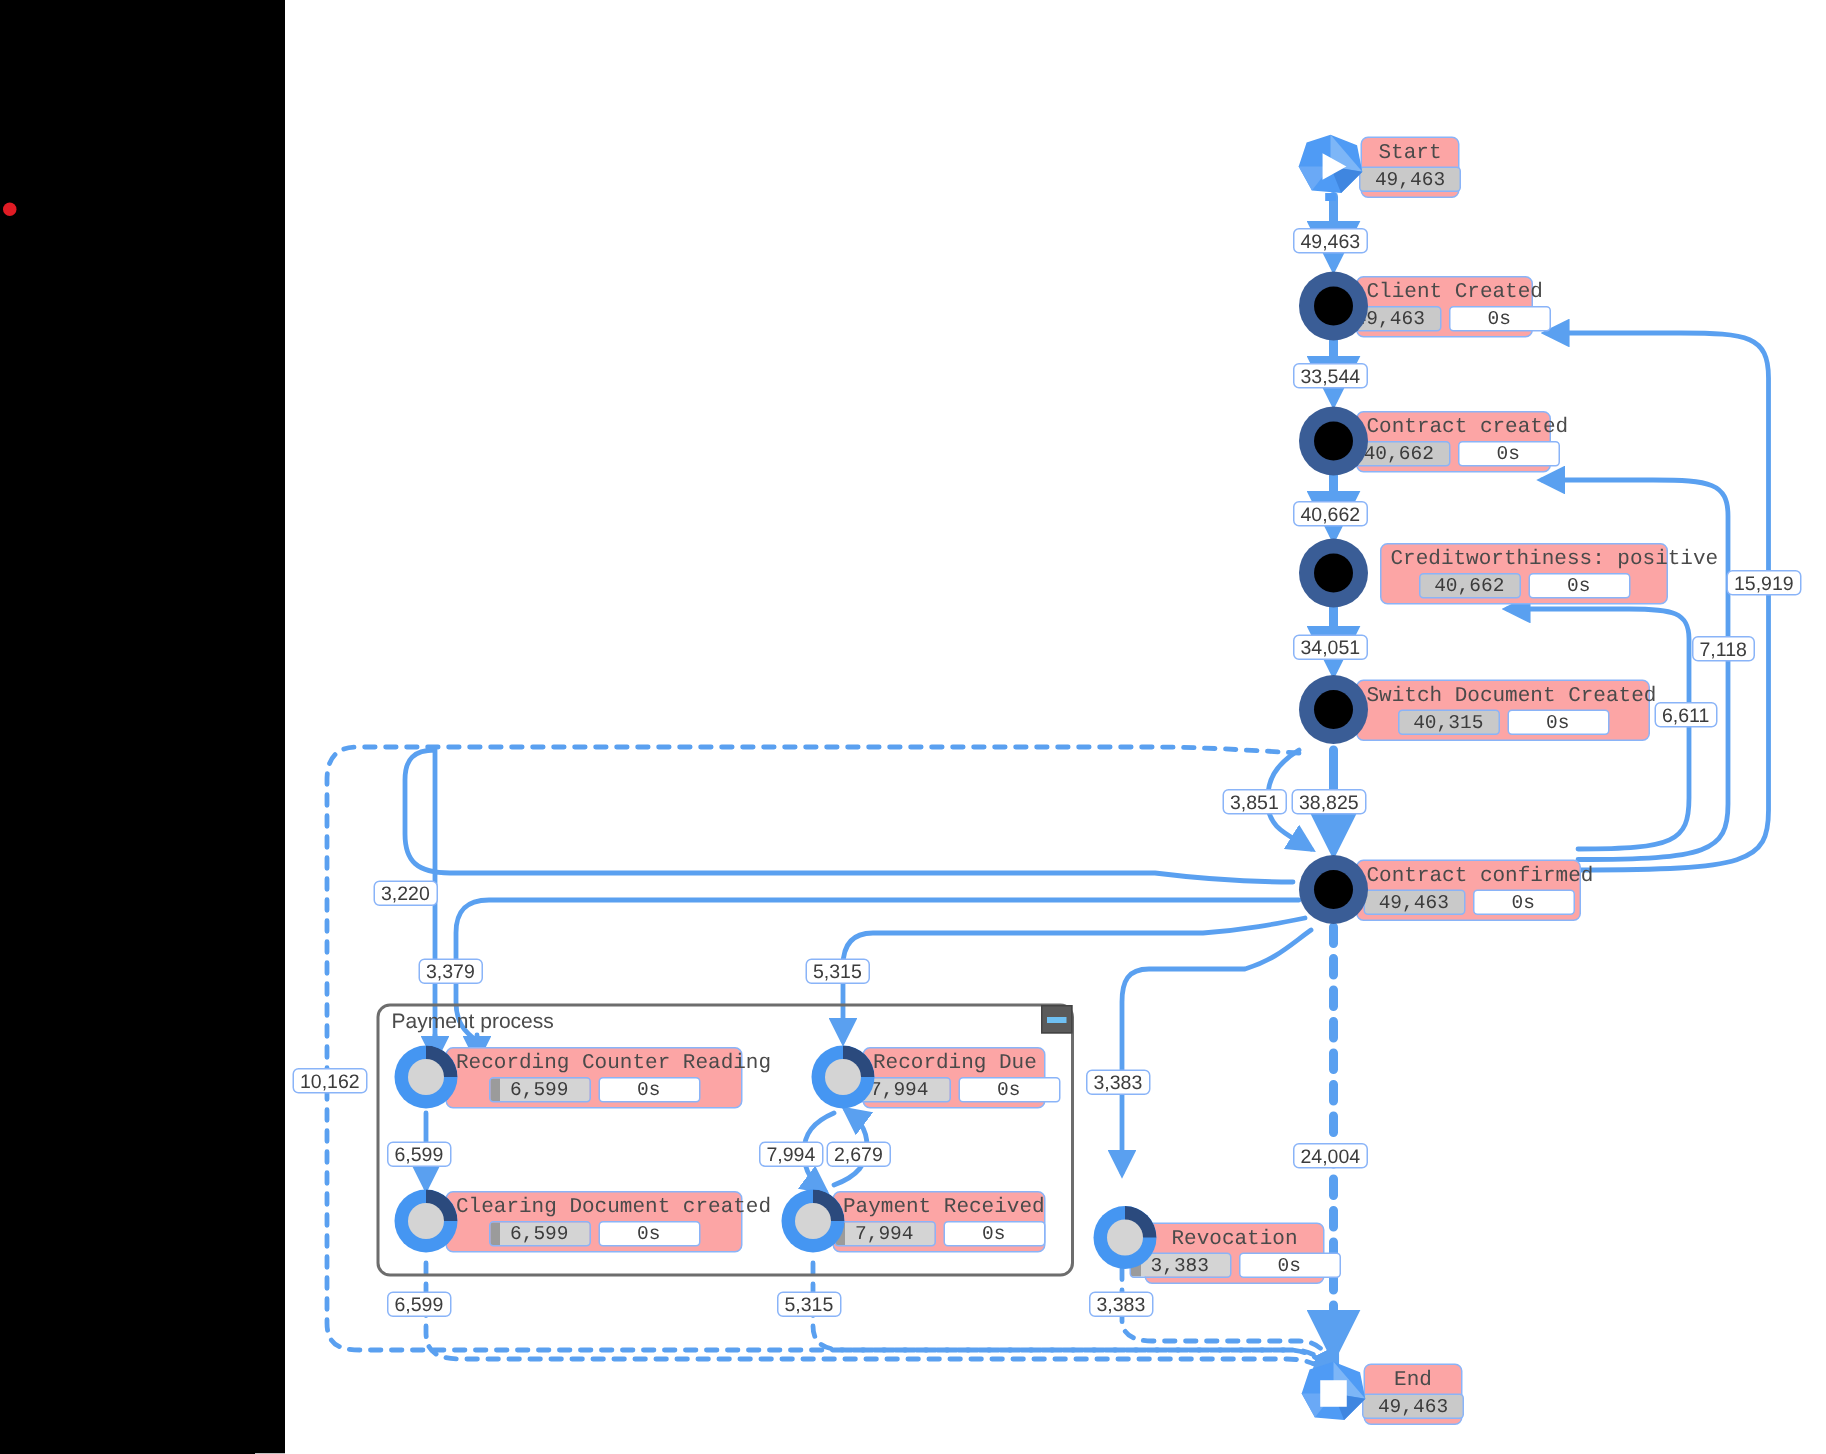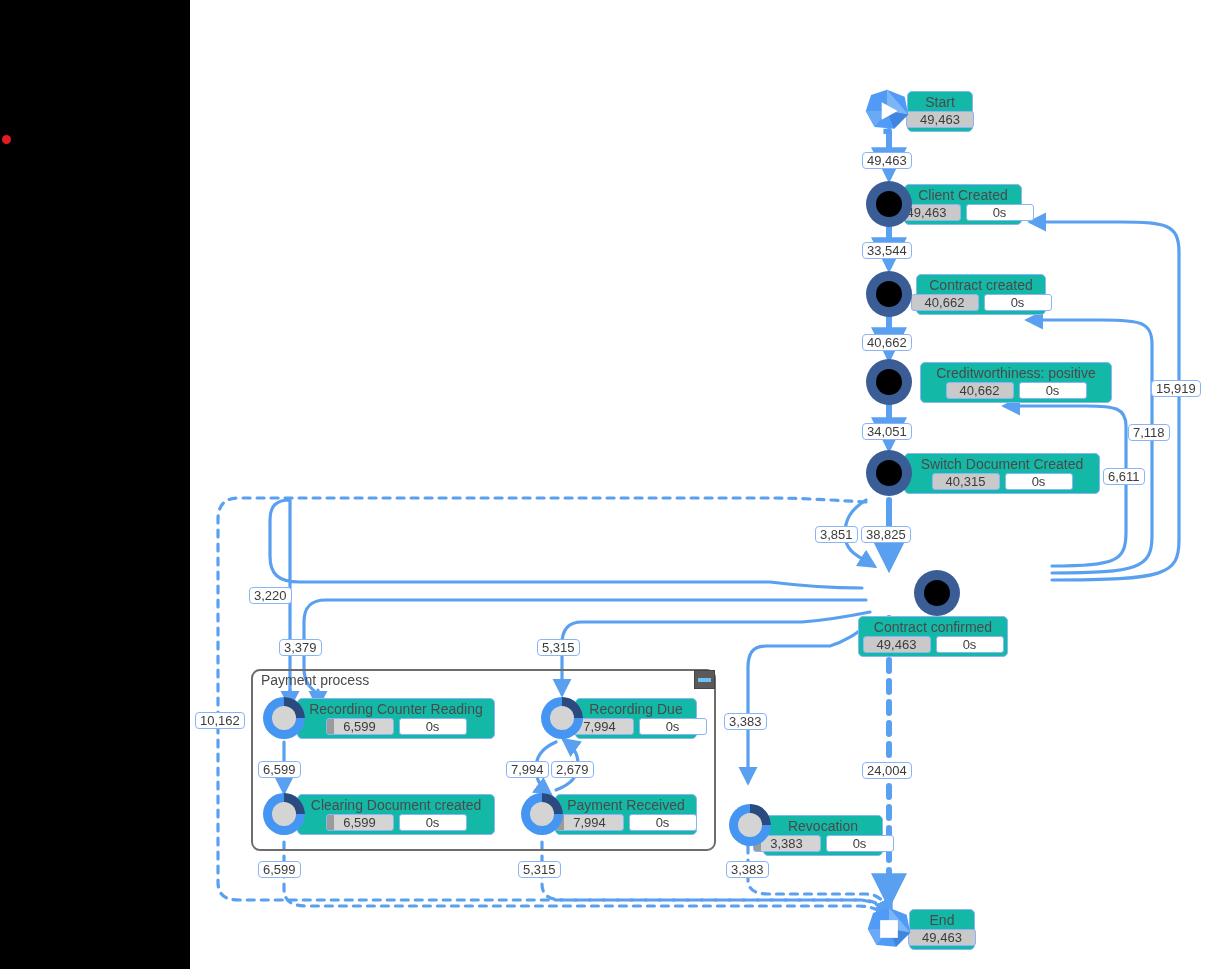--- a/index.html
+++ b/index.html
@@ -45,23 +45,23 @@
   
   .m-sub{width:42px;height:42px;border-radius:50%;
          background:#4596f2;display:flex;align-items:center;justify-content:center;
          position:relative;overflow:hidden;}
   .m-sub i{display:block;width:24px;height:24px;border-radius:50%;background:#d4d4d4;z-index:2;}
   .m-sub .arc{position:absolute;left:50%;top:0;width:50%;height:50%;
               background:#2b4a7d;z-index:1;
               border-top-right-radius:100%;}
 
   
-  .lbl{border:1px solid #8ab4f8;border-radius:5px;background:#14b8a6;
+  .lbl{border:1px solid #8ab4f8;border-radius:5px;background:#fca5a5;
        padding:2px 6px 3px 6px;margin-left:-8px;position:relative;z-index:2;
-       box-sizing:border-box;}
+       box-sizing:border-box;font-family:Liberation Mono, monospace;}
   .lbl .name{font-size:14px;color:#4a4a4a;text-align:center;line-height:16px;
              white-space:nowrap;}
   .lbl .chips{display:flex;gap:5px;justify-content:center;margin-top:1px;}
   .chip{border:1px solid #8ab4f8;border-radius:3px;font-size:13px;color:#3c3c3c;
         line-height:15px;padding:0 7px;min-width:52px;text-align:center;background:#fff;}
   .chip.count{background:#c9c9c9;border-color:#8ab4f8;}
   .chip.count.part{background:linear-gradient(to right,#9b9b9b 0 10%,#d4d4d4 10% 100%);}
 
   
   .term{position:absolute;display:flex;align-items:center;}
@@ -179,21 +179,21 @@
     </div>
   <div class="lbl" style="width:118px;">
     <div class="name">Client Created</div>
     <div class="chips">
       <span class="chip count">49,463</span>
       <span class="chip">0s</span>
     </div>
   </div>
 </div>
 
-<div class="node" style="left:866px;top:271px;gap:12px;">
+<div class="node" style="left:866px;top:271px;">
   <div class="marker m-main">
       <i></i>
     </div>
   <div class="lbl" style="width:130px;">
     <div class="name">Contract created</div>
     <div class="chips">
       <span class="chip count">40,662</span>
       <span class="chip">0s</span>
     </div>
   </div>
@@ -218,21 +218,21 @@
     </div>
   <div class="lbl" style="width:196px;">
     <div class="name">Switch Document Created</div>
     <div class="chips">
       <span class="chip count">40,315</span>
       <span class="chip">0s</span>
     </div>
   </div>
 </div>
 
-<div class="node" style="left:866px;top:570px;flex-direction:column;">
+<div class="node" style="left:866px;top:570px;">
   <div class="marker m-main">
       <i></i>
     </div>
   <div class="lbl" style="width:150px;">
     <div class="name">Contract confirmed</div>
     <div class="chips">
       <span class="chip count">49,463</span>
       <span class="chip">0s</span>
     </div>
   </div>

